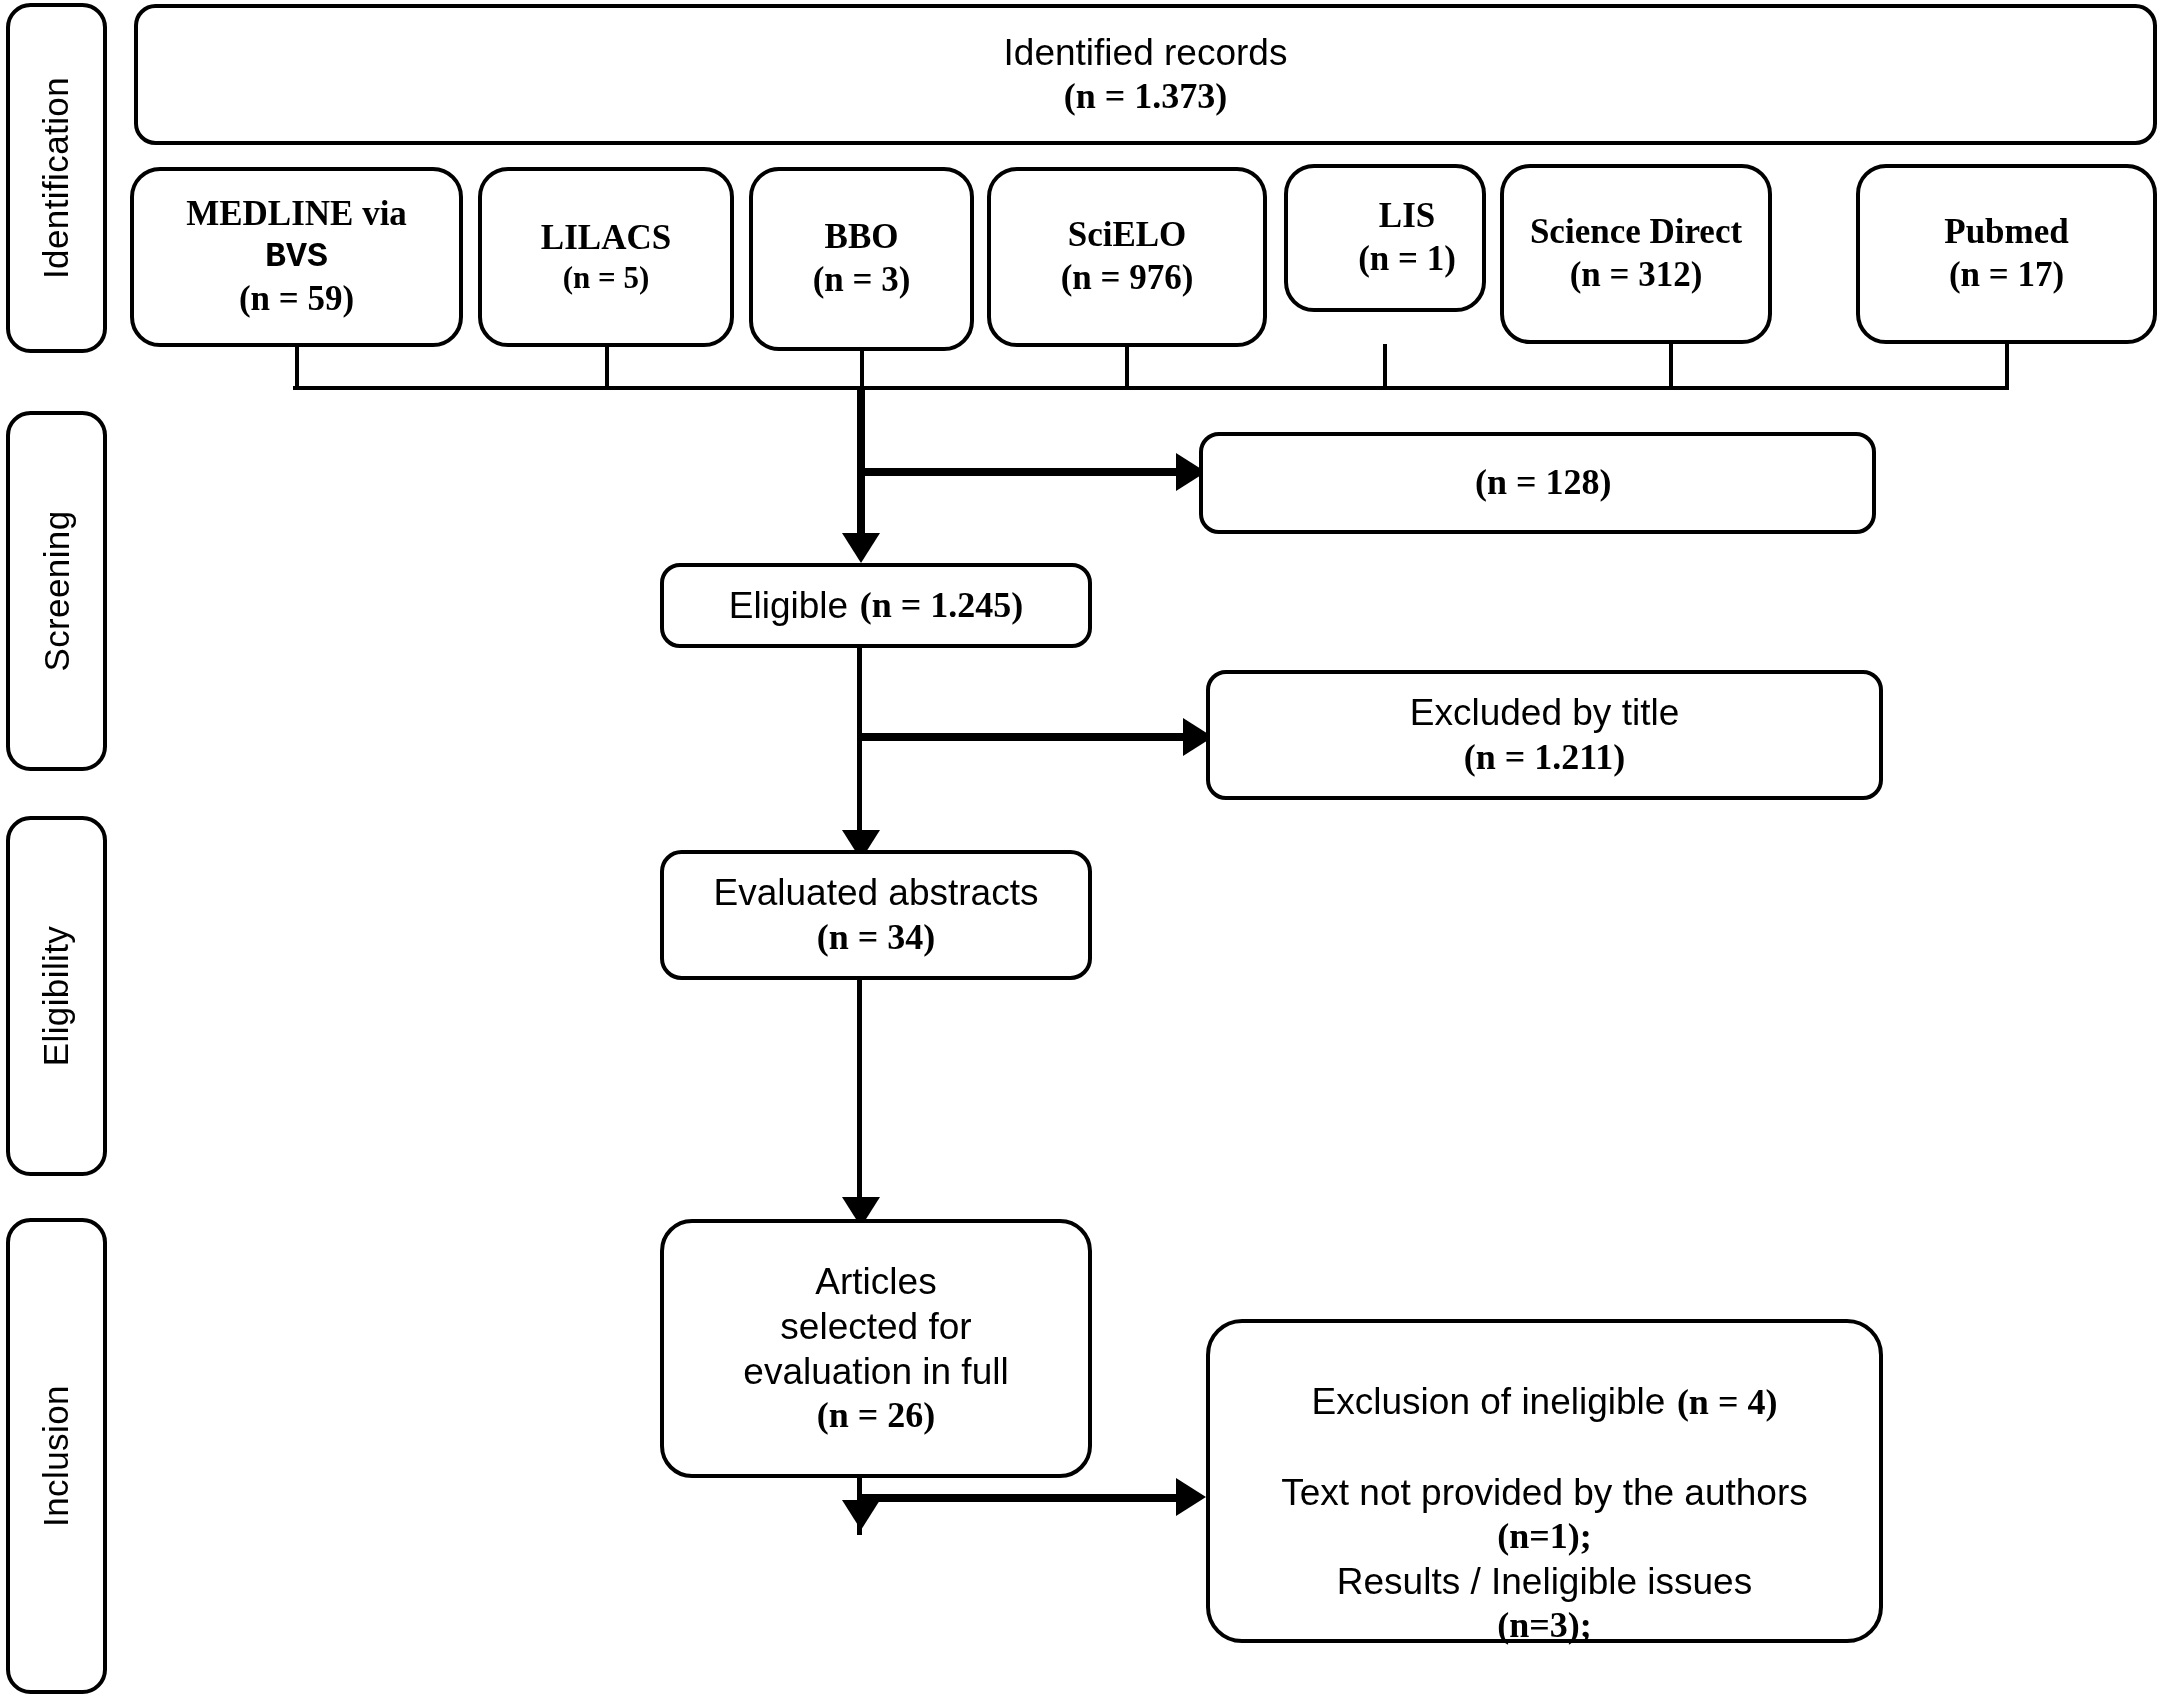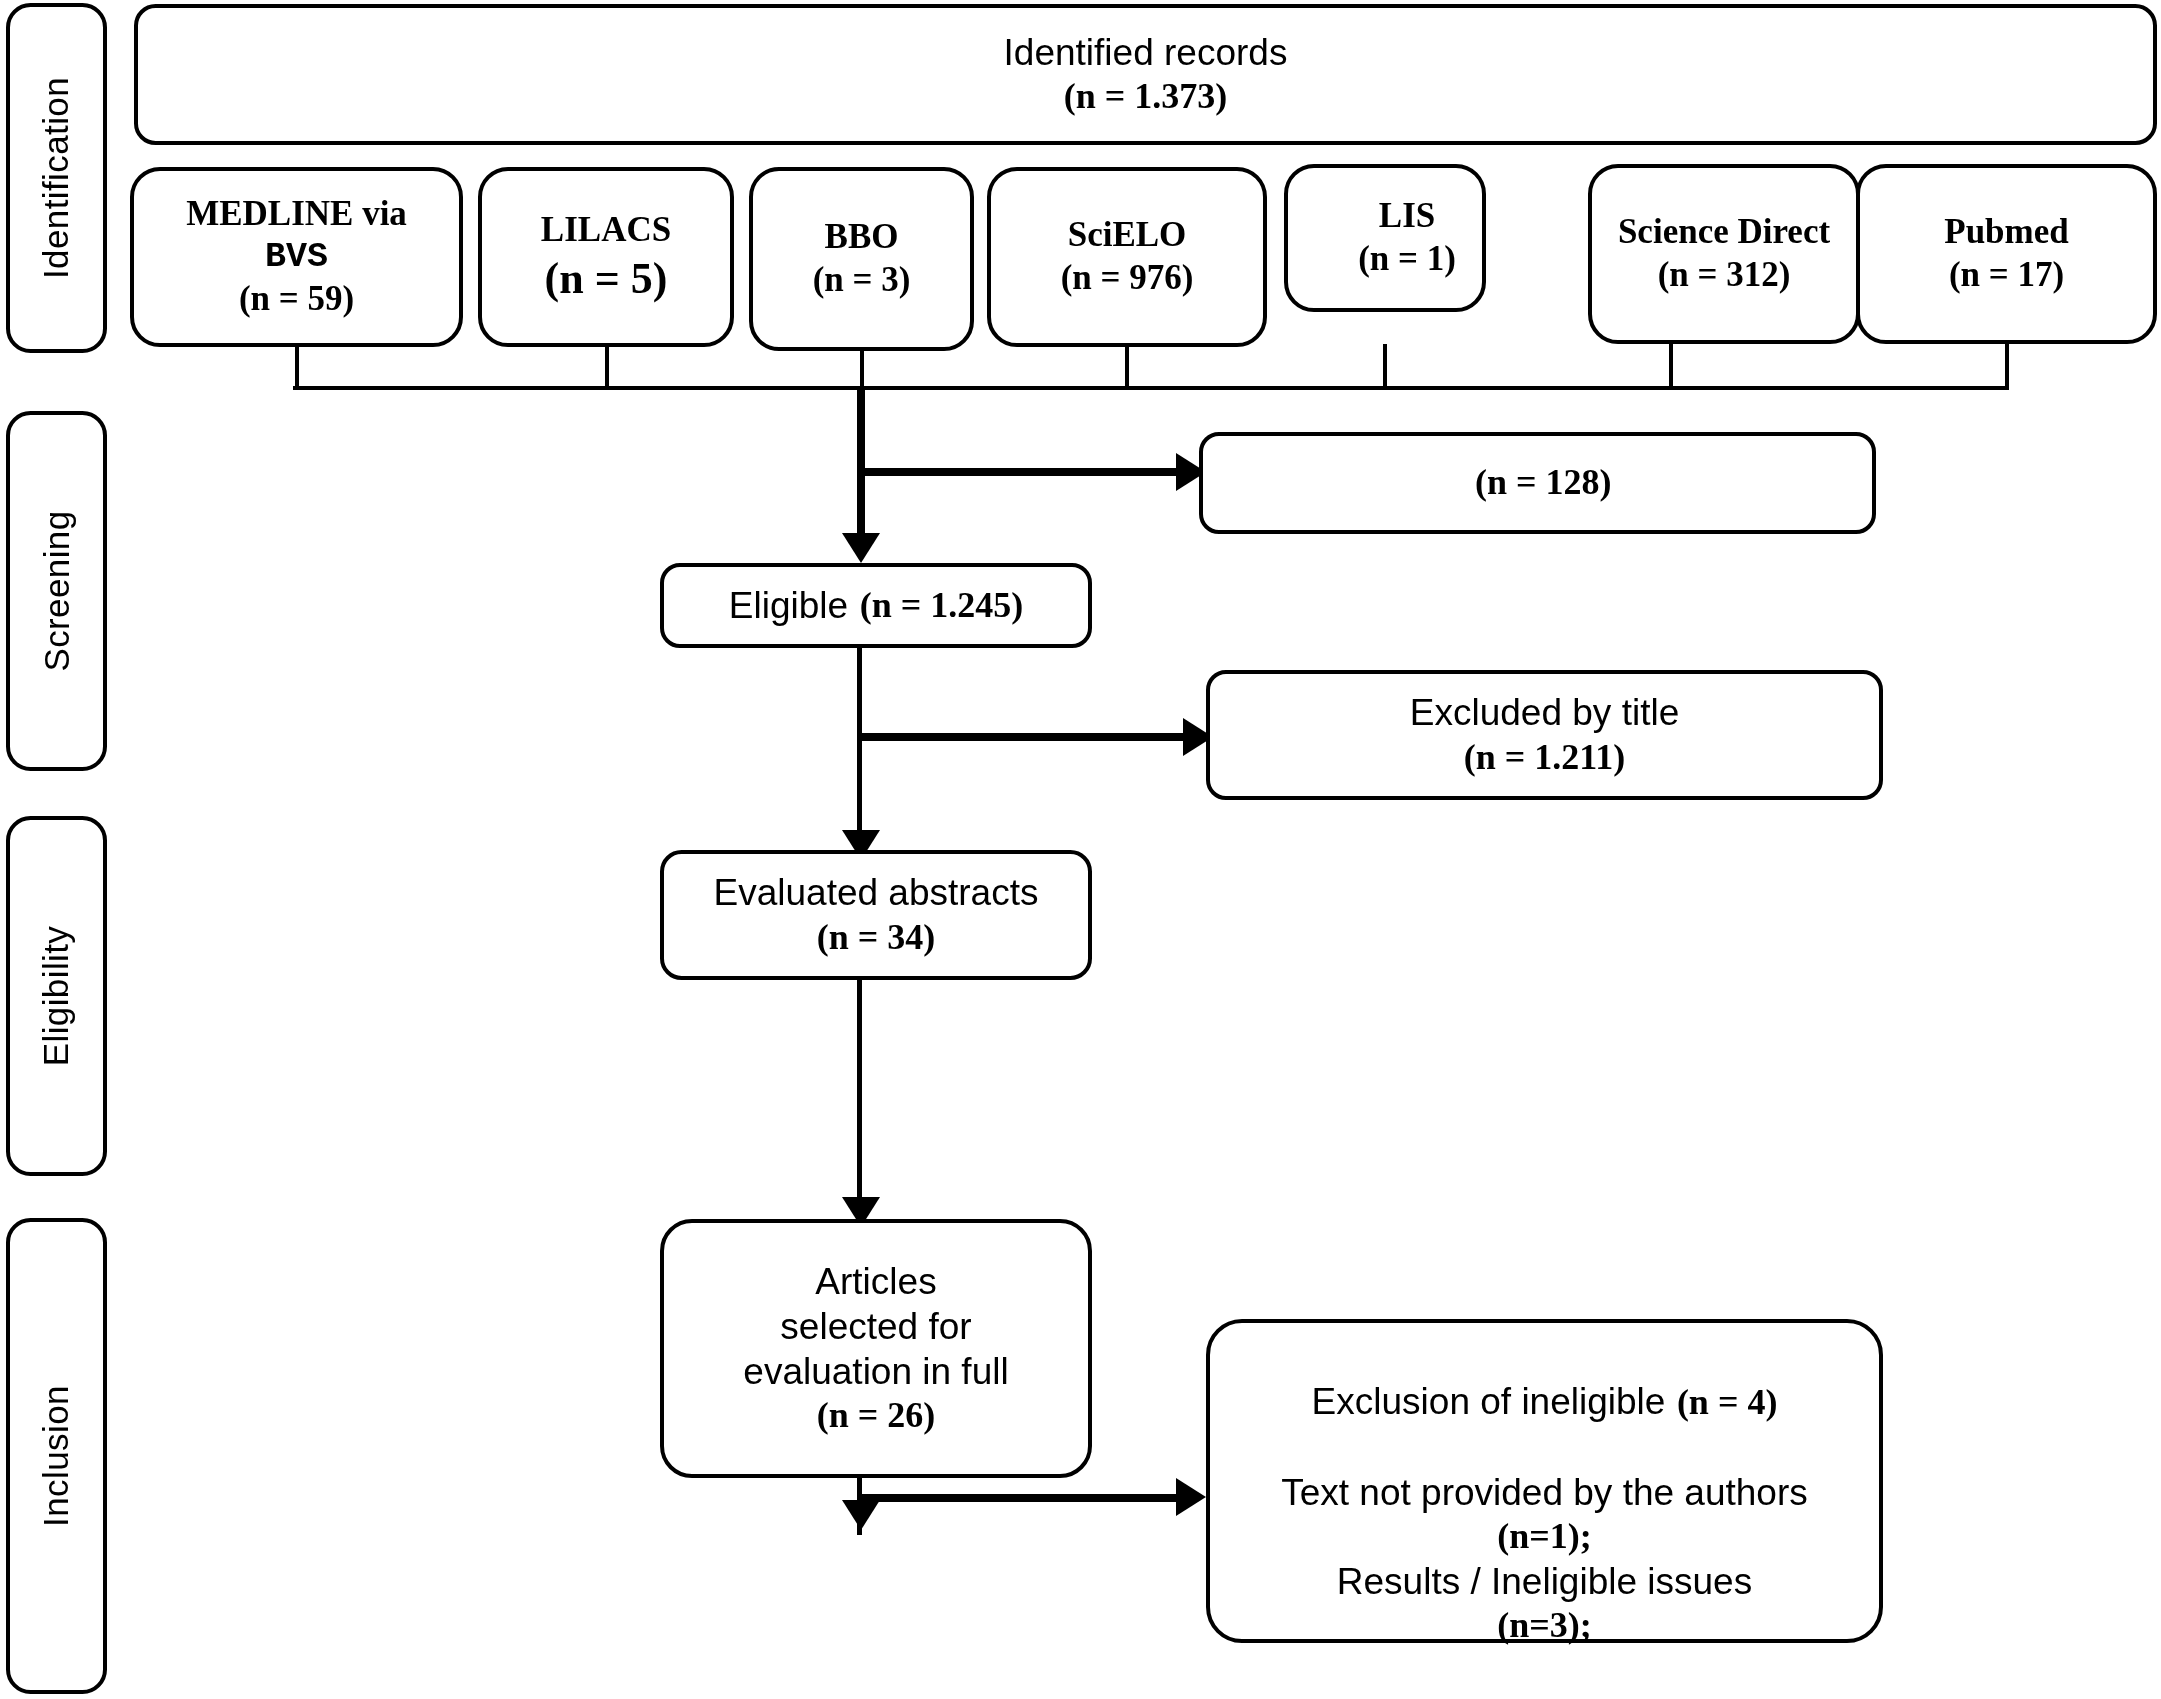--- a/index.html
+++ b/index.html
@@ -128,39 +128,39 @@
   </div>
 
   <div class="box" style="left:130px; top:167px; width:333px; height:180px;">
     <span class="line serif" style="font-size:35px;">MEDLINE via</span>
     <span class="line serif" style="font-size:35px;font-family:Liberation Mono, monospace;">BVS</span>
     <span class="line serif" style="font-size:35px;">(n = 59)</span>
   </div>
 
   <div class="box" style="left:478px; top:167px; width:256px; height:180px;">
     <span class="line serif" style="font-size:35px;">LILACS</span>
-    <span class="line serif" style="font-size:44px;">(n = 5)</span>
+    <span class="line serif" style="font-size:31px;">(n = 5)</span>
   </div>
 
   <div class="box" style="left:749px; top:167px; width:225px; height:184px;">
     <span class="line serif" style="font-size:35px;">BBO</span>
     <span class="line serif" style="font-size:35px;">(n = 3)</span>
   </div>
 
   <div class="box" style="left:987px; top:167px; width:280px; height:180px;">
     <span class="line serif" style="font-size:35px;">SciELO</span>
     <span class="line serif" style="font-size:35px;">(n = 976)</span>
   </div>
 
   <div class="box" style="left:1284px; top:164px; width:202px; height:148px;padding-left:44px;">
     <span class="line serif" style="font-size:35px;">LIS</span>
     <span class="line serif" style="font-size:35px;">(n = 1)</span>
   </div>
 
-  <div class="box" style="left:1588px; top:164px; width:272px; height:180px;">
+  <div class="box" style="left:1500px; top:164px; width:272px; height:180px;">
     <span class="line serif" style="font-size:35px;">Science Direct</span>
     <span class="line serif" style="font-size:35px;">(n = 312)</span>
   </div>
 
   <div class="box" style="left:1856px; top:164px; width:301px; height:180px;">
     <span class="line serif" style="font-size:35px;">Pubmed</span>
     <span class="line serif" style="font-size:35px;">(n = 17)</span>
   </div>
 
   <div class="vline" style="left:295px;  top:347px; height:42px;"></div>

